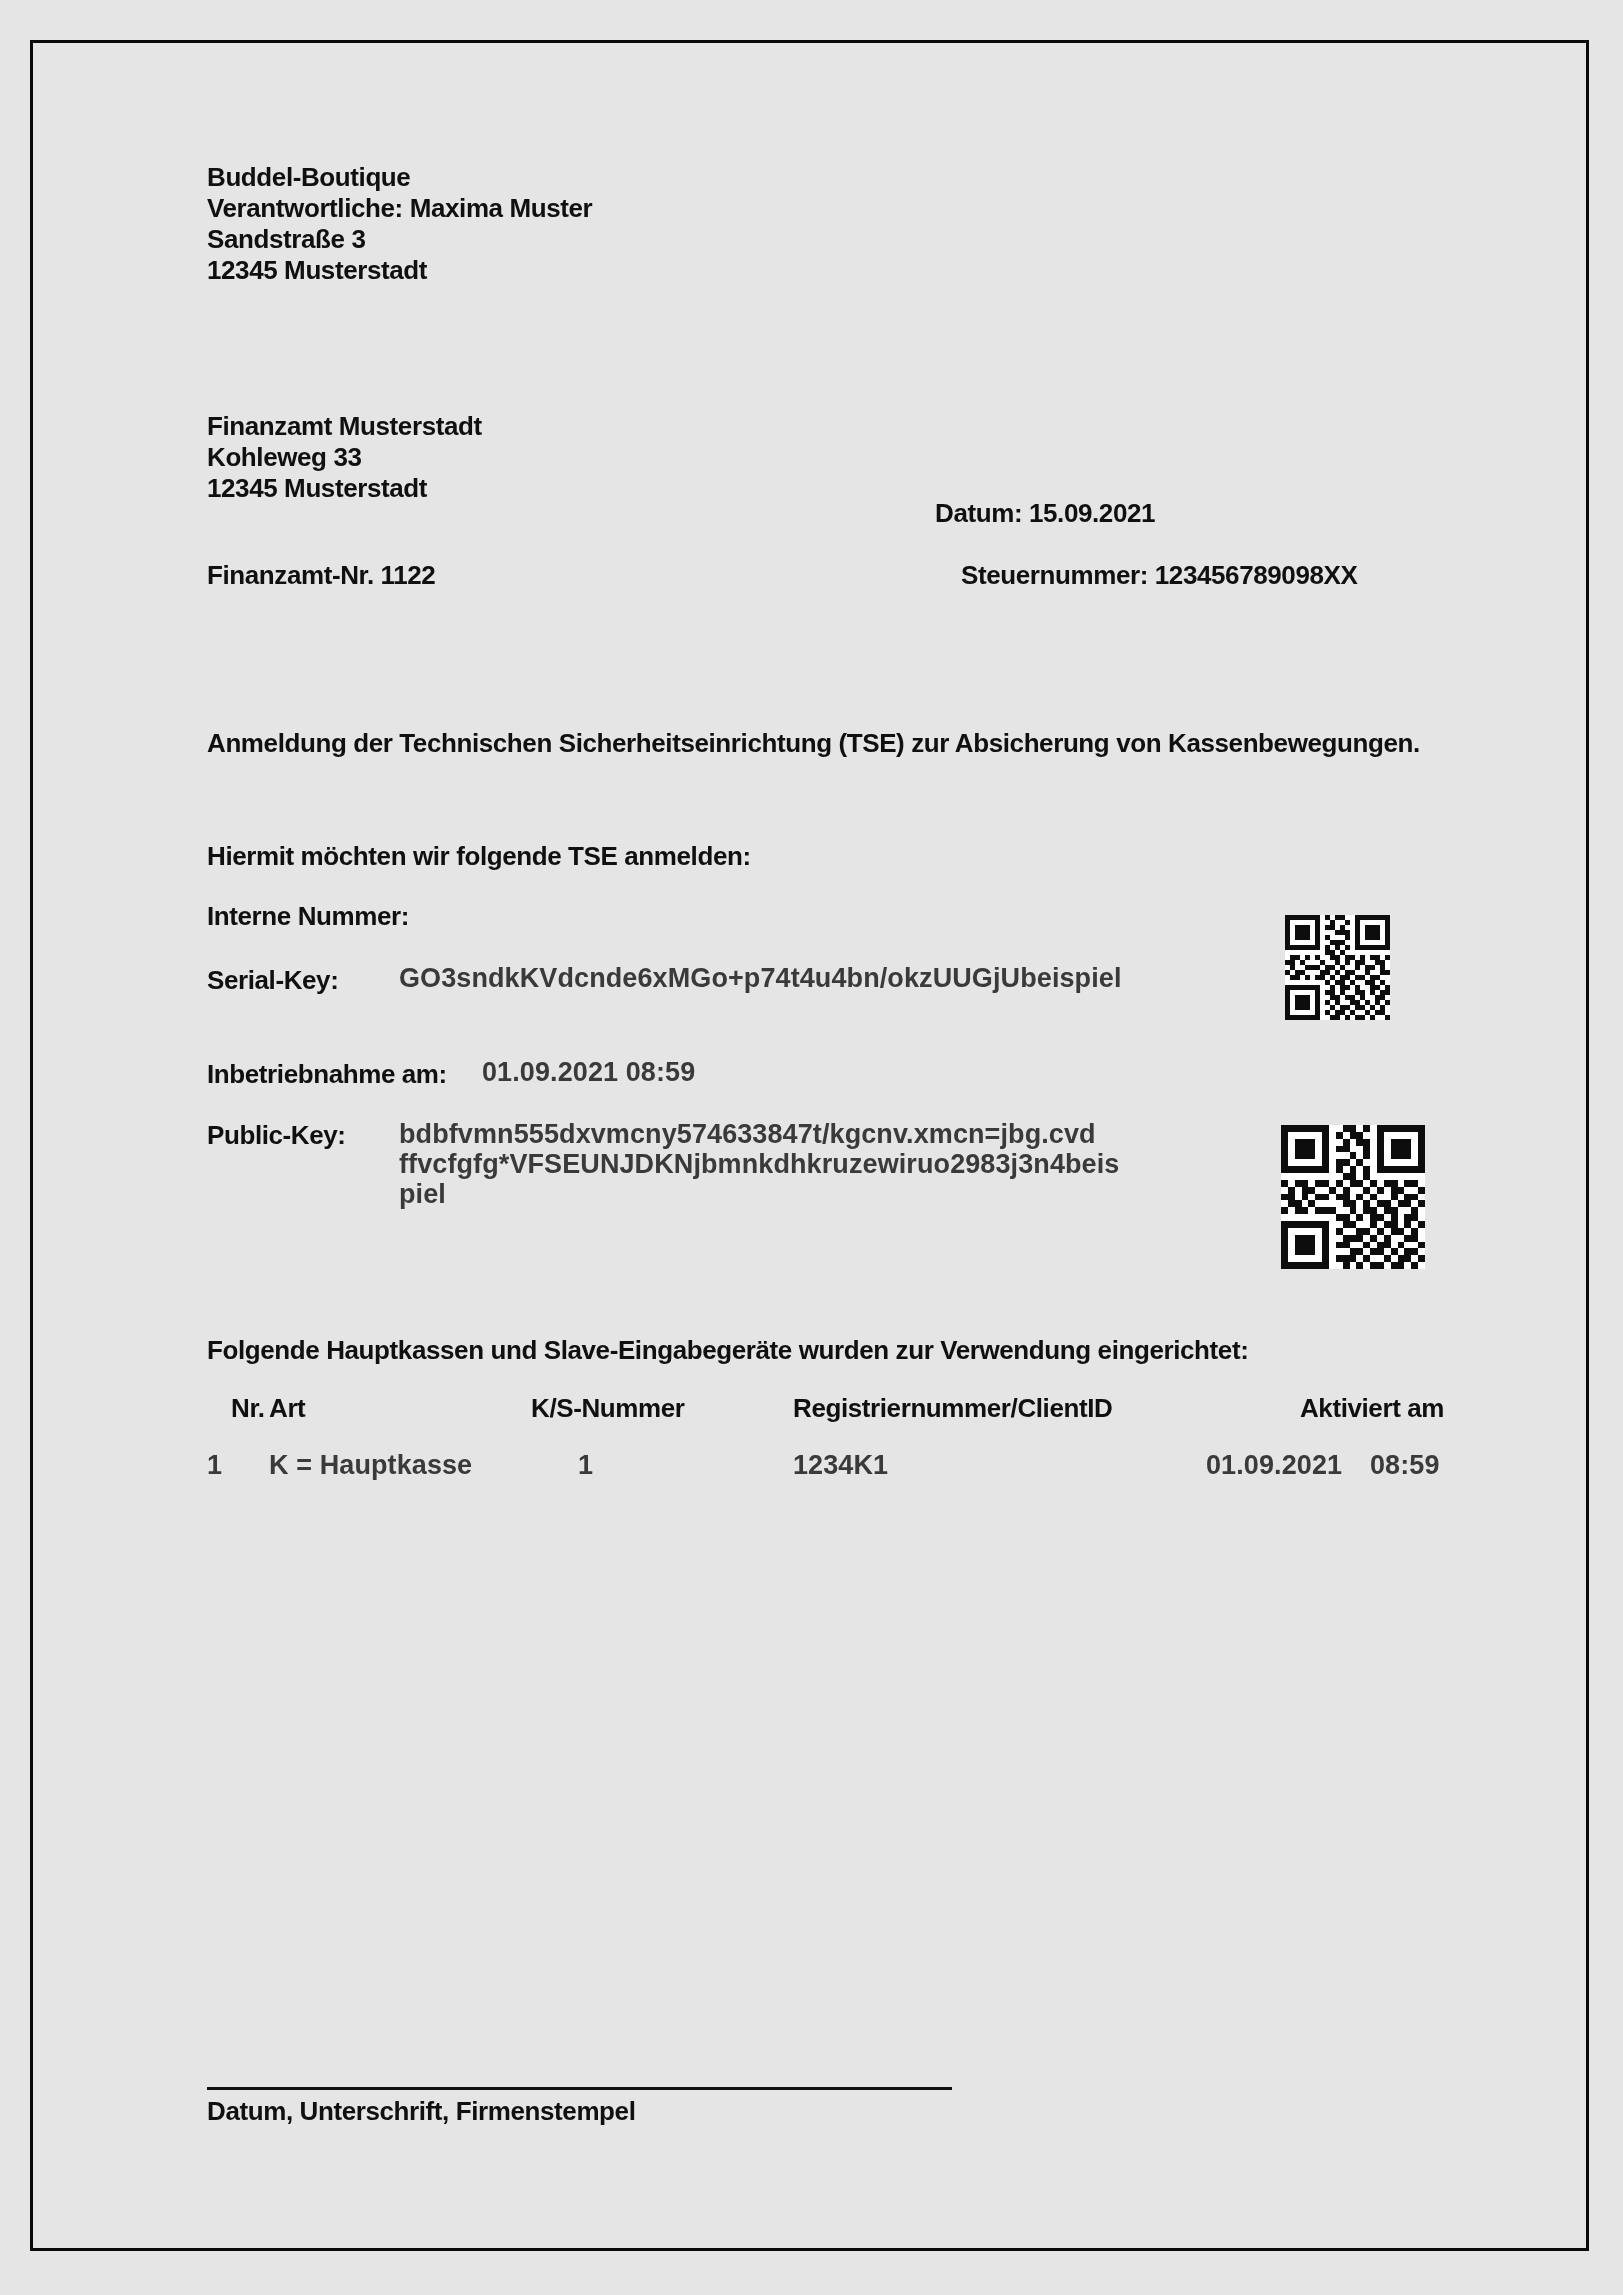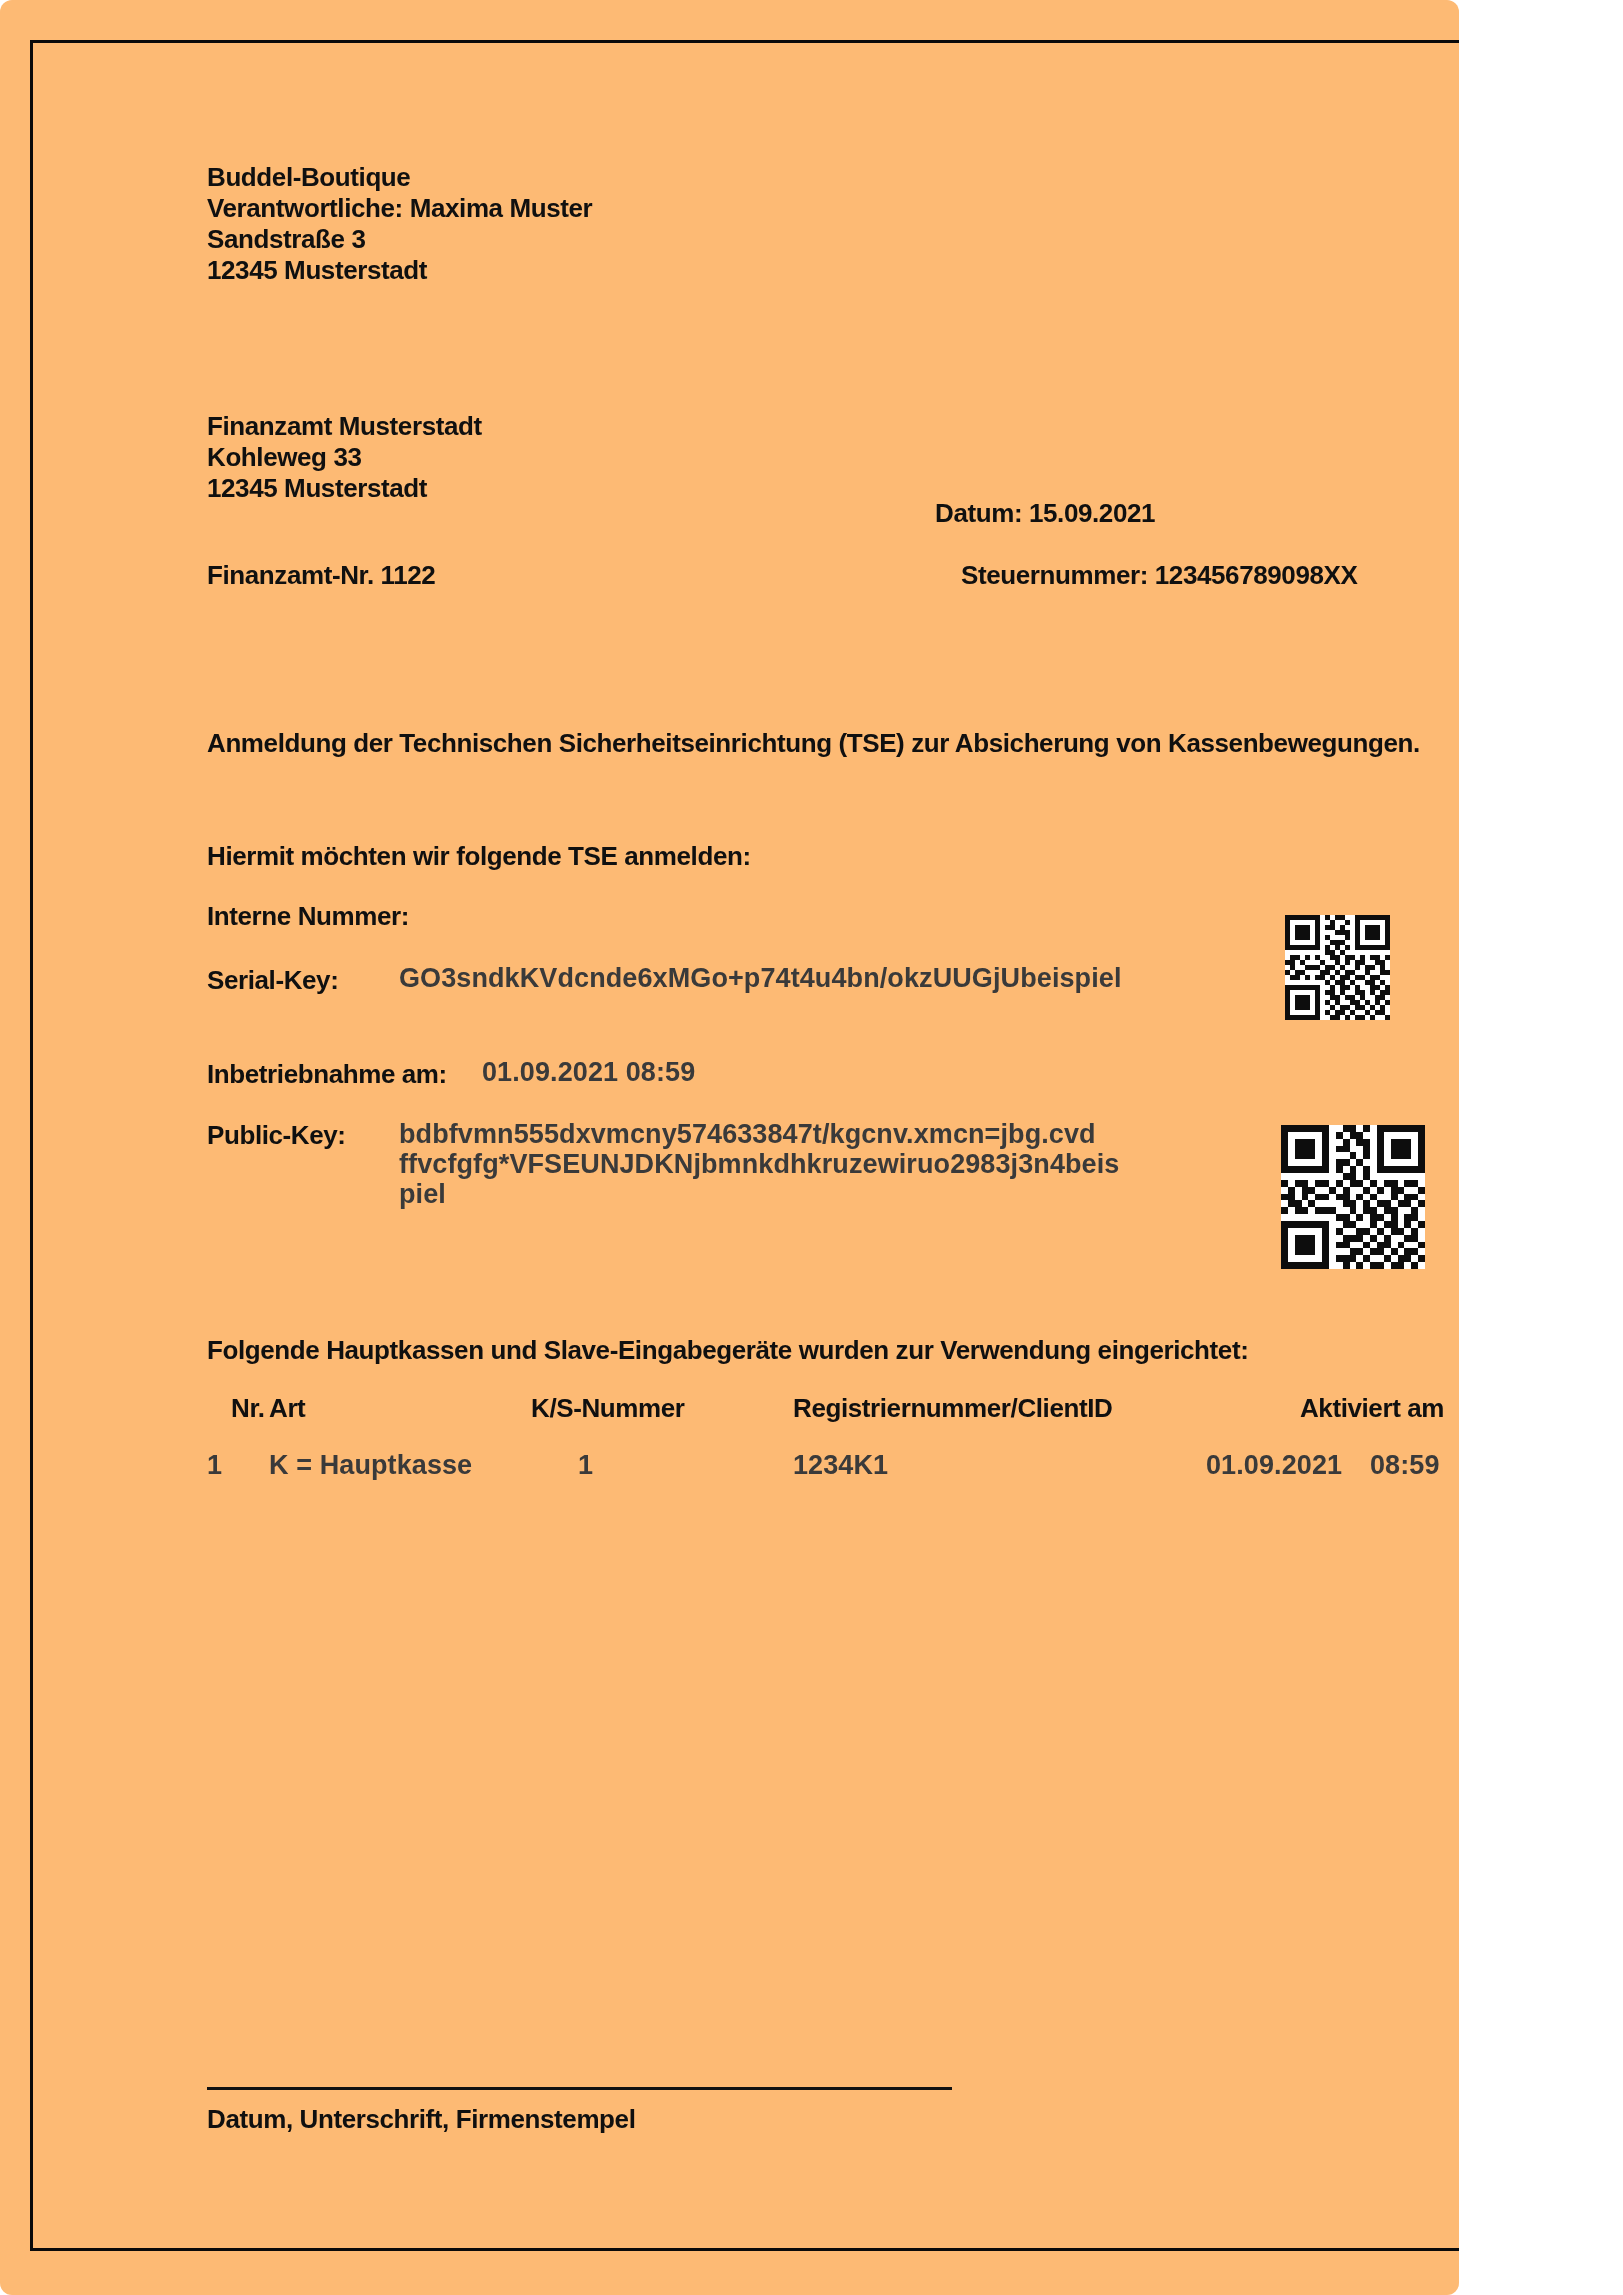--- a/index.html
+++ b/index.html
@@ -1,17 +1,17 @@
 <!DOCTYPE html>
 <html style="font-size:10.8px"><head>
 <meta charset="utf-8">
 <style>
   html,body{margin:0;padding:0;background:#ffffff;}
   body{width:1623px;height:2295px;position:relative;font-family:"Liberation Sans",sans-serif;}
-  .page{position:absolute;left:0;top:0;width:1459px;height:2295px;background:#fdba74;overflow:hidden;border-radius:12px;}
+  .page{position:absolute;left:0;top:0;width:1623px;height:2295px;background:#e5e5e5;overflow:hidden;}
   .page-border{position:absolute;left:30px;top:40px;width:1559px;height:2211px;border:3.4px solid #0a0a0a;box-sizing:border-box;}
   .abs{position:absolute;white-space:nowrap;}
   .b{font-weight:700;color:#101010;font-size:26px;letter-spacing:-0.4px;}
   .lt{font-weight:700;color:#3a3a3a;font-size:27px;letter-spacing:0.1px;}
   .addr div{line-height:31px;}
   .pk div{line-height:30px;}
   .rule{position:absolute;background:#111;height:2.7px;}
   .qr{position:absolute;display:grid;background:#fff;}
   .qr div{background:transparent;}
   .qr .m{background:#0d0d0d;}
@@ -955,15 +955,15 @@
   <div>
     <div class="abs lt" style="left:207px;top:1450px;">1</div>
     <div class="abs lt" style="left:269px;top:1450px;">K = Hauptkasse</div>
     <div class="abs lt" style="left:578px;top:1450px;">1</div>
     <div class="abs lt" style="left:793px;top:1450px;">1234K1</div>
     <div class="abs lt" style="left:1206px;top:1450px;">01.09.2021</div>
     <div class="abs lt" style="left:1370px;top:1450px;">08:59</div>
   </div>
 
   <div class="rule" style="left:207px;top:2087px;width:745px;"></div>
-  <div class="abs b" style="left:207px;top:2096px;margin-top:8px;">Datum, Unterschrift, Firmenstempel</div>
+  <div class="abs b" style="left:207px;top:2096px;">Datum, Unterschrift, Firmenstempel</div>
 </div>
 
 
 </body></html>

